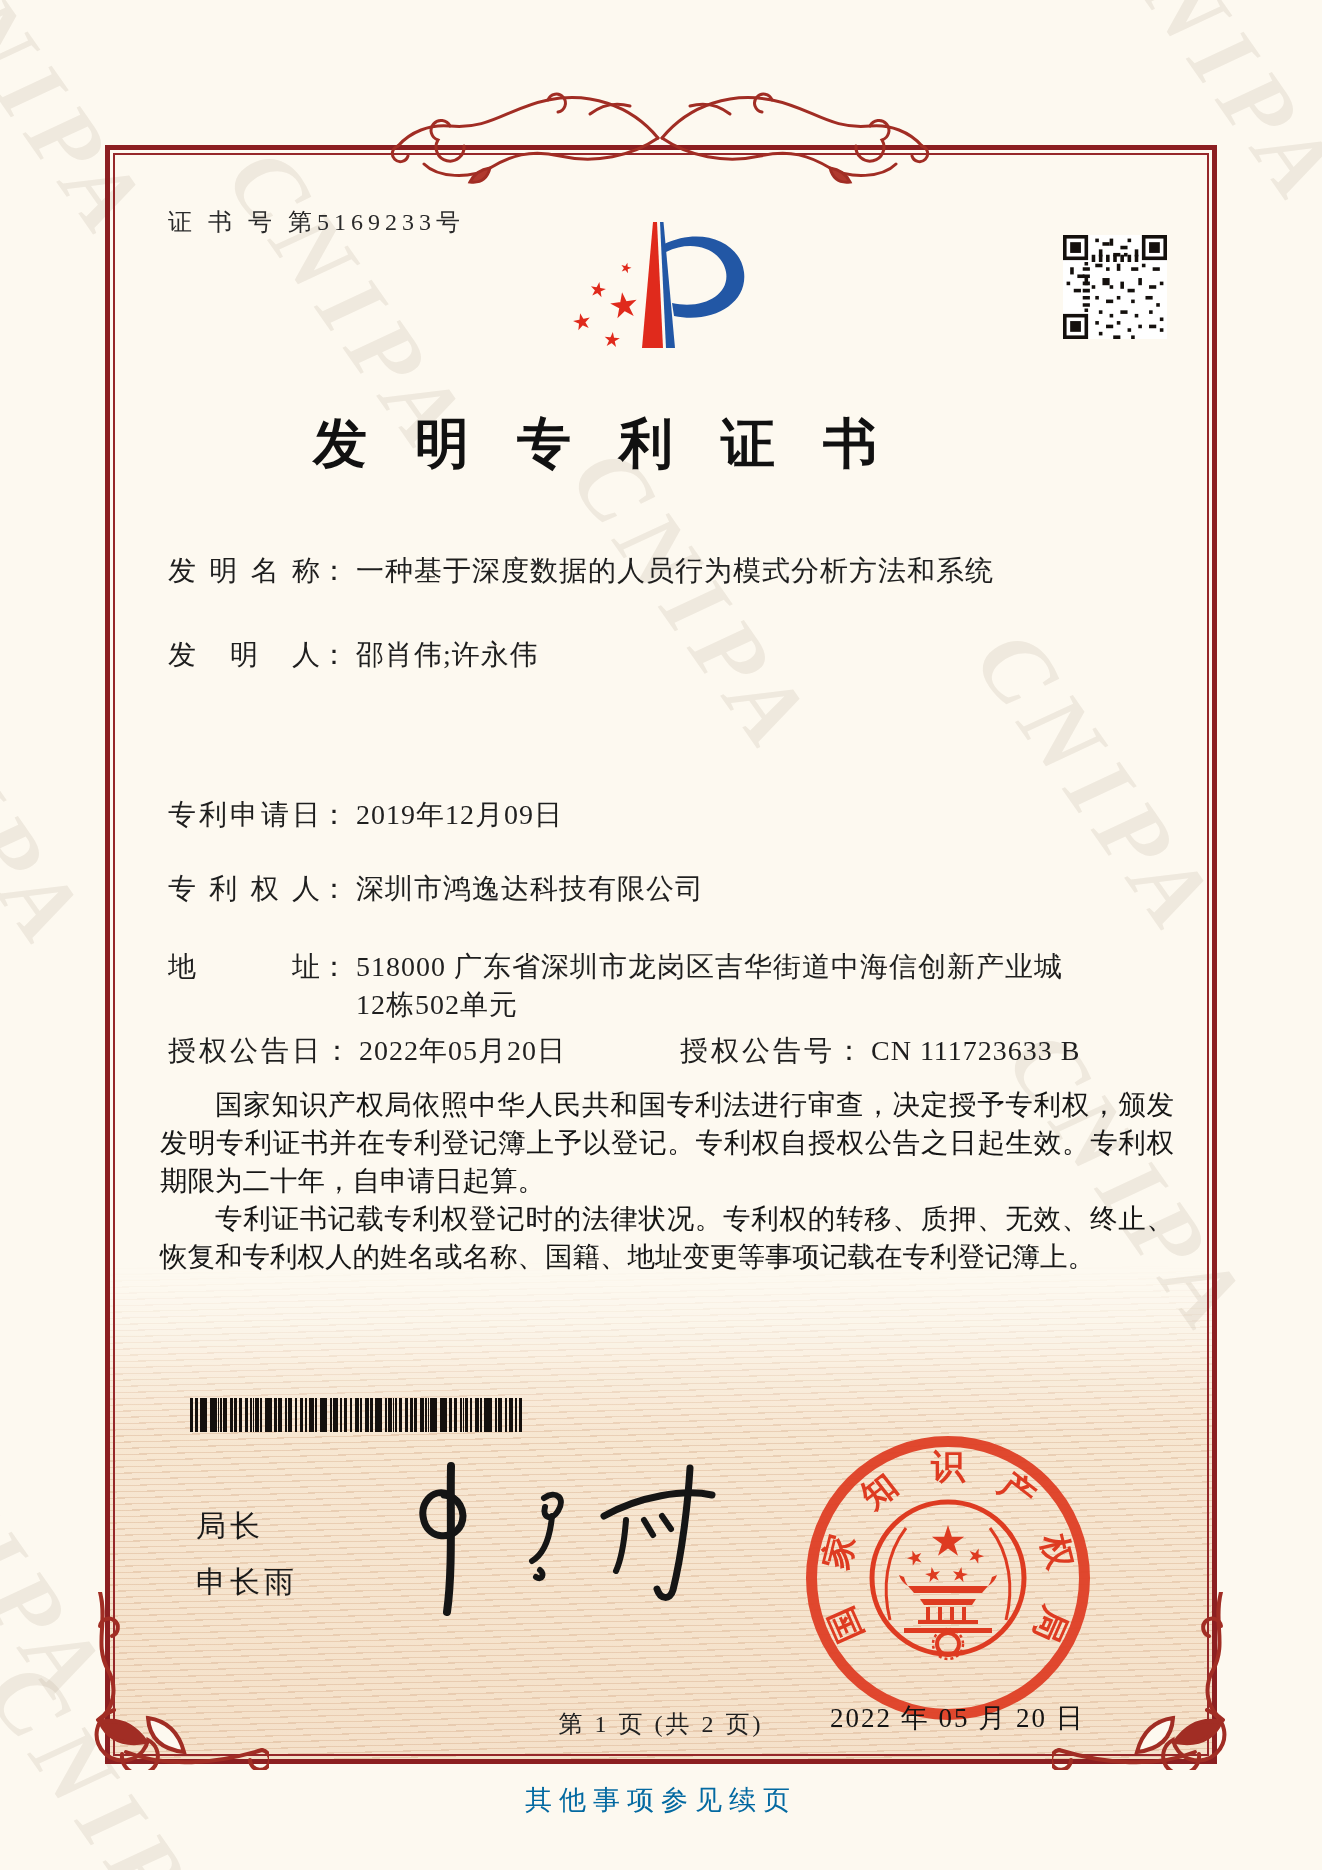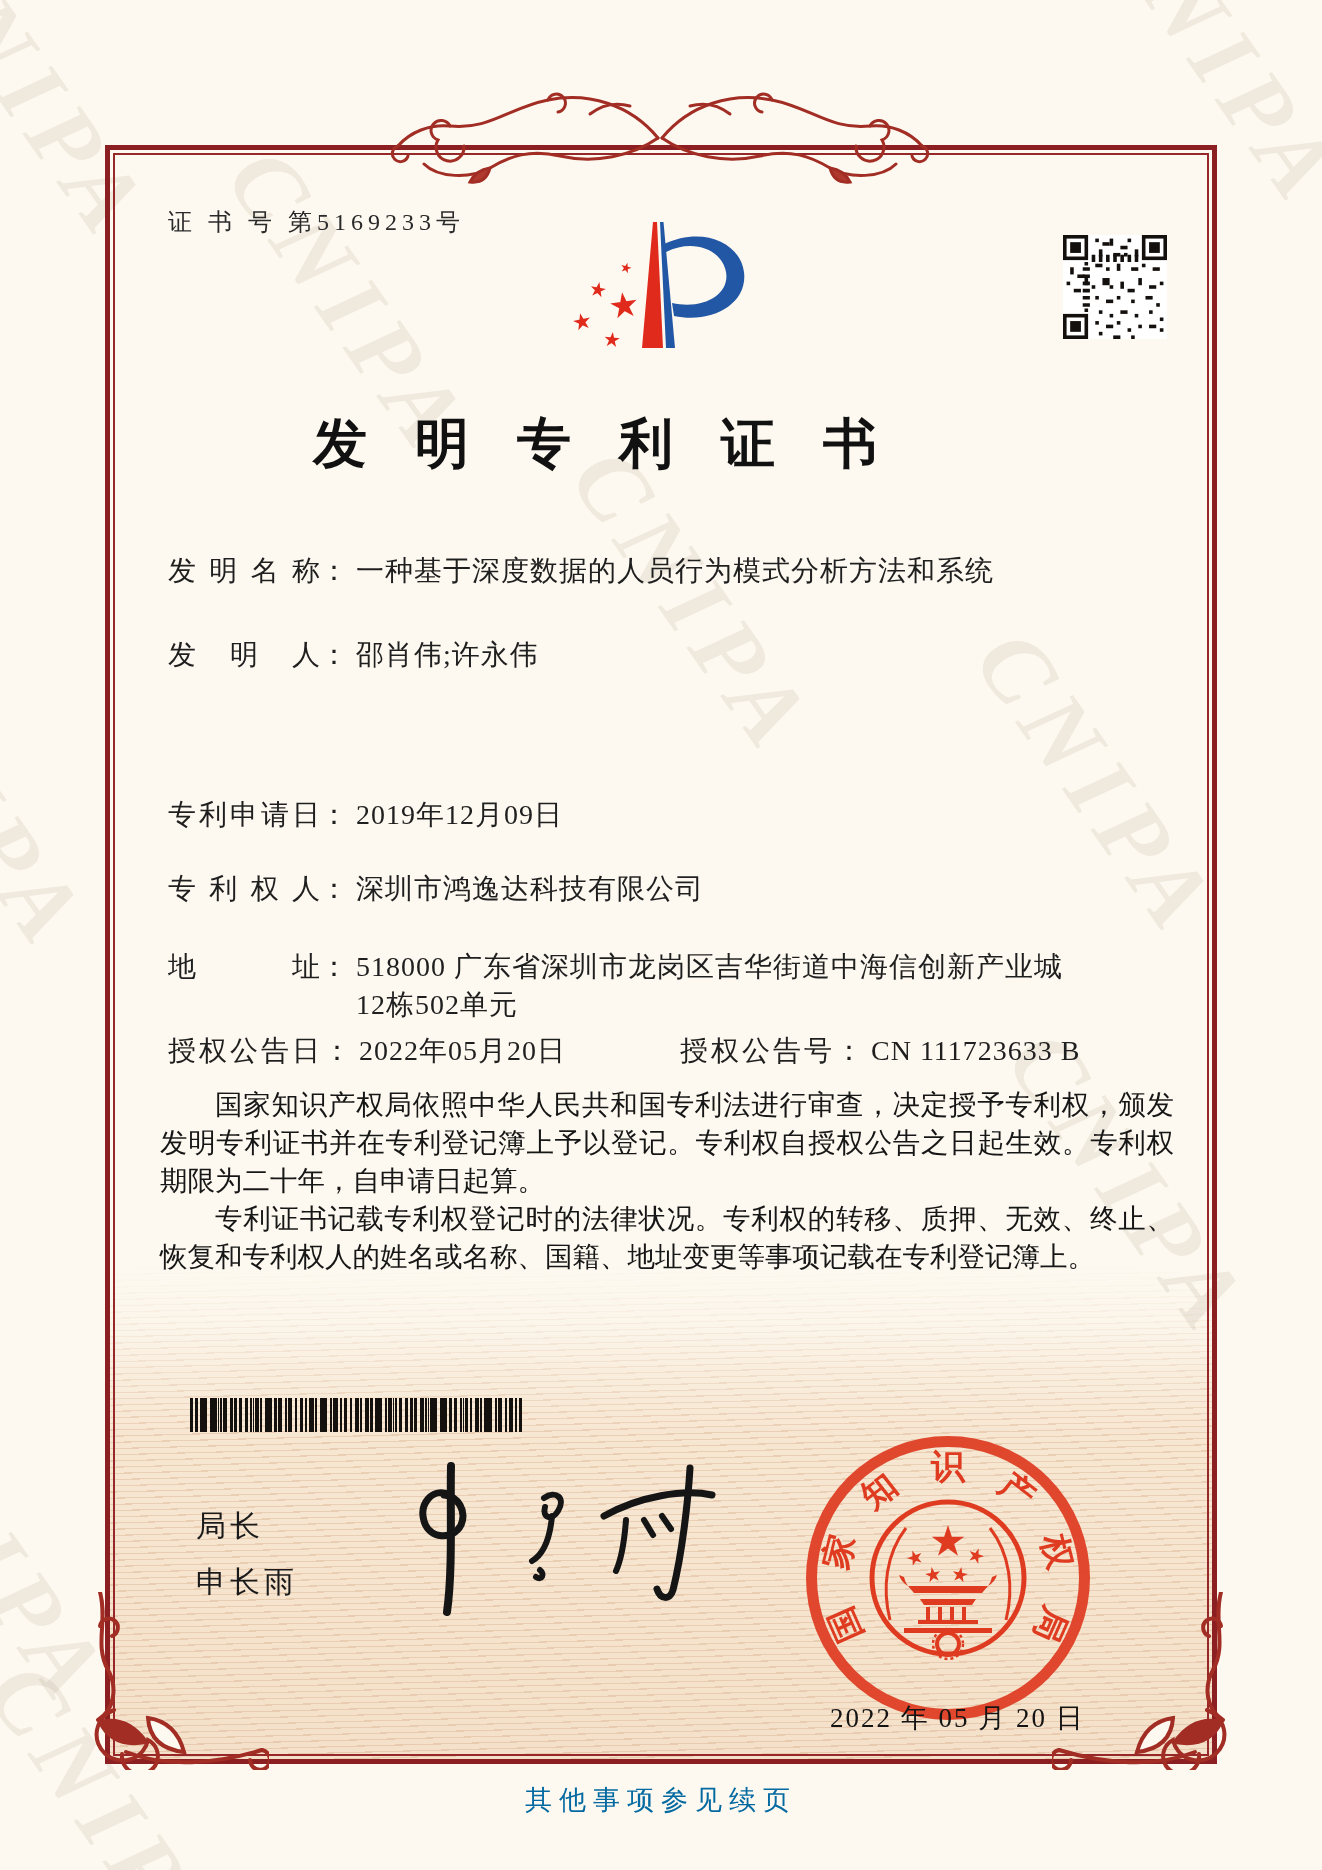--- a/index.html
+++ b/index.html
@@ -327,15 +327,16 @@
           <rect x="-10" y="29" width="4" height="13"></rect>
         <rect x="2" y="29" width="4" height="13"></rect>
           <rect x="14" y="29" width="4" height="13"></rect>
         <path d="M-30,42 L30,42 L30,46 L-30,46 Z"></path>
         <path d="M-44,50 L44,50 L44,55 L-44,55 Z"></path>
       </g>
     </svg>
   </div>
   <div class="seal-date">2022 年 05 月 20 日</div>
 
+  <div class="page-num">第 1 页 (共 2 页)</div>
   <div class="footer-note">其他事项参见续页</div>
 
 </div>
 
 </body></html>

